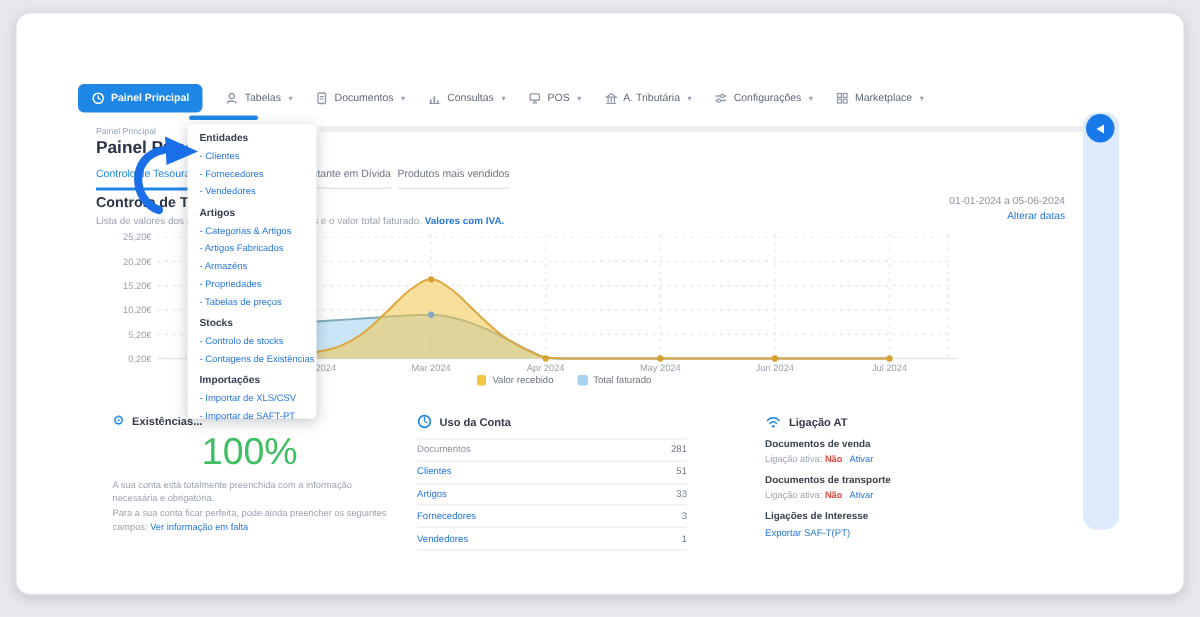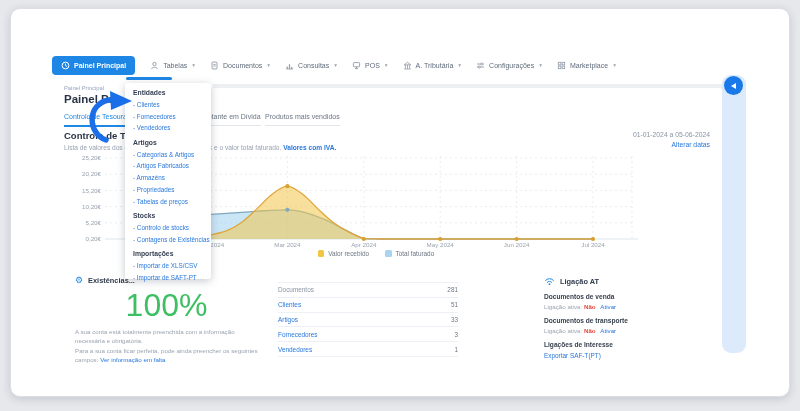--- a/index.html
+++ b/index.html
@@ -42,30 +42,30 @@
   .legend{position:absolute;left:211px;top:250px;width:330px;display:flex;justify-content:center;gap:16px;z-index:2;}
   .legend-item{display:flex;align-items:center;gap:4px;cursor:pointer;}
   .legend-sq{width:6.5px;height:6.5px;border-radius:1.5px;}
   .legend-label{font-size:6.4px;color:#6d7683;}
   
   .card{position:absolute;top:276px;z-index:2;}
   .card-head{display:flex;align-items:center;gap:5px;}
   .card-title{font-size:7.4px;font-weight:bold;color:#323b4c;}
   .gear-glyph{font-size:9px;color:#1e87e5;line-height:1;}
   .config-card{left:75px;width:183px;}
-  .pct{text-align:center;font-size:32px;font-weight:500;margin-top:2px;}
+  .pct{text-align:center;font-size:25px;font-weight:500;margin-top:2px;}
   .cfg-text{font-size:6.2px;color:#9aa4b2;line-height:1.5;margin-top:3px;}
   .cfg-text .lnk{color:#2878dd;cursor:pointer;}
   .usage-card{left:278px;width:180px;}
   .usage-table{margin-top:6px;border-top:1px solid #edf0f4;}
   .usage-row{display:flex;justify-content:space-between;align-items:center;padding:3.4px 0;border-bottom:1px solid #edf0f4;}
   .usage-label{font-size:6.4px;color:#2878dd;cursor:pointer;}
   .usage-row:first-child .usage-label{color:#8a94a2;cursor:default;}
   .usage-value{font-size:6.4px;color:#6f7987;}
-  .at-card{left:544px;width:150px;}
+  .at-card{left:510px;width:150px;}
   .at-gtitle{font-size:6.6px;font-weight:bold;color:#39424f;margin-top:7px;}
   .at-status{font-size:6.2px;color:#9aa5b2;margin-top:3px;}
   .at-status .no{color:#e4493f;font-weight:bold;}
   .at-status .act{color:#2878dd;margin-left:3px;cursor:pointer;}
   .at-link{font-size:6.4px;color:#2878dd;margin-top:3.5px;cursor:pointer;}
   
   .side-strip{position:absolute;left:722px;top:75px;width:24px;height:278px;background:#dceafc;border-radius:9px;z-index:5;}
   .collapse-btn{position:absolute;left:724px;top:76px;width:19px;height:19px;border-radius:50%;background:#1979e8;z-index:6;
                 display:flex;align-items:center;justify-content:center;cursor:pointer;}
   .tri-left{width:0;height:0;border-top:3.5px solid transparent;border-bottom:3.5px solid transparent;border-right:5px solid #fff;margin-right:1px;}
@@ -241,20 +241,27 @@
     </div>
     <div class="pct" style="color: rgb(63, 191, 99);">100%</div>
     <div class="cfg-text">
       <span>A sua conta está totalmente preenchida com a informação necessária e obrigatória.</span><br>
       <span>Para a sua conta ficar perfeita, pode ainda preencher os seguintes campos:</span>
       <span class="lnk">Ver informação em falta</span>
     </div>
   </div>
 
   <div class="card usage-card">
+    <div class="card-head">
+      <svg class="icon-svg" width="10" height="10" viewBox="0 0 10 10">
+          <circle cx="5" cy="5" r="3.9" fill="none" stroke="#1e87e5" stroke-width="1.1"></circle>
+          <path d="M5 5 V1.8 M5 5 L7 6" stroke="#1e87e5" stroke-width="0.9" fill="none"></path>
+        </svg>
+      <span class="card-title">Uso da Conta</span>
+    </div>
     <div class="usage-table">
       <div class="usage-row">
         <span class="usage-label">Documentos</span>
         <span class="usage-value">281</span>
       </div>
       <div class="usage-row">
         <span class="usage-label">Clientes</span>
         <span class="usage-value">51</span>
       </div>
       <div class="usage-row">

